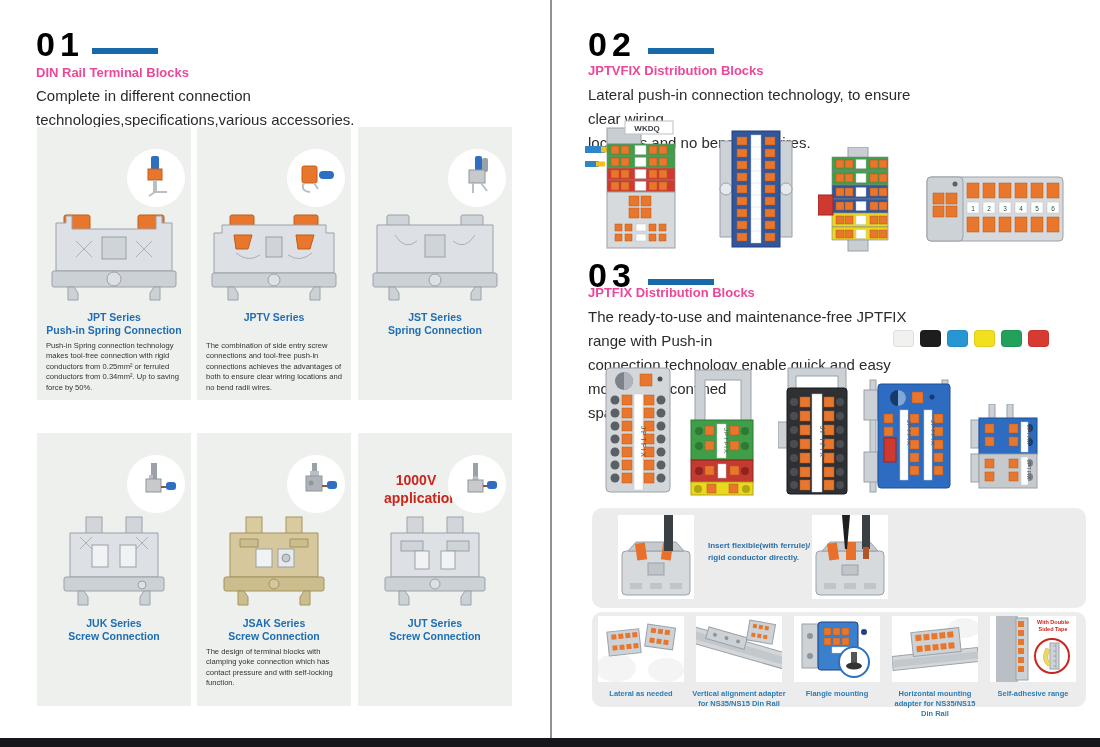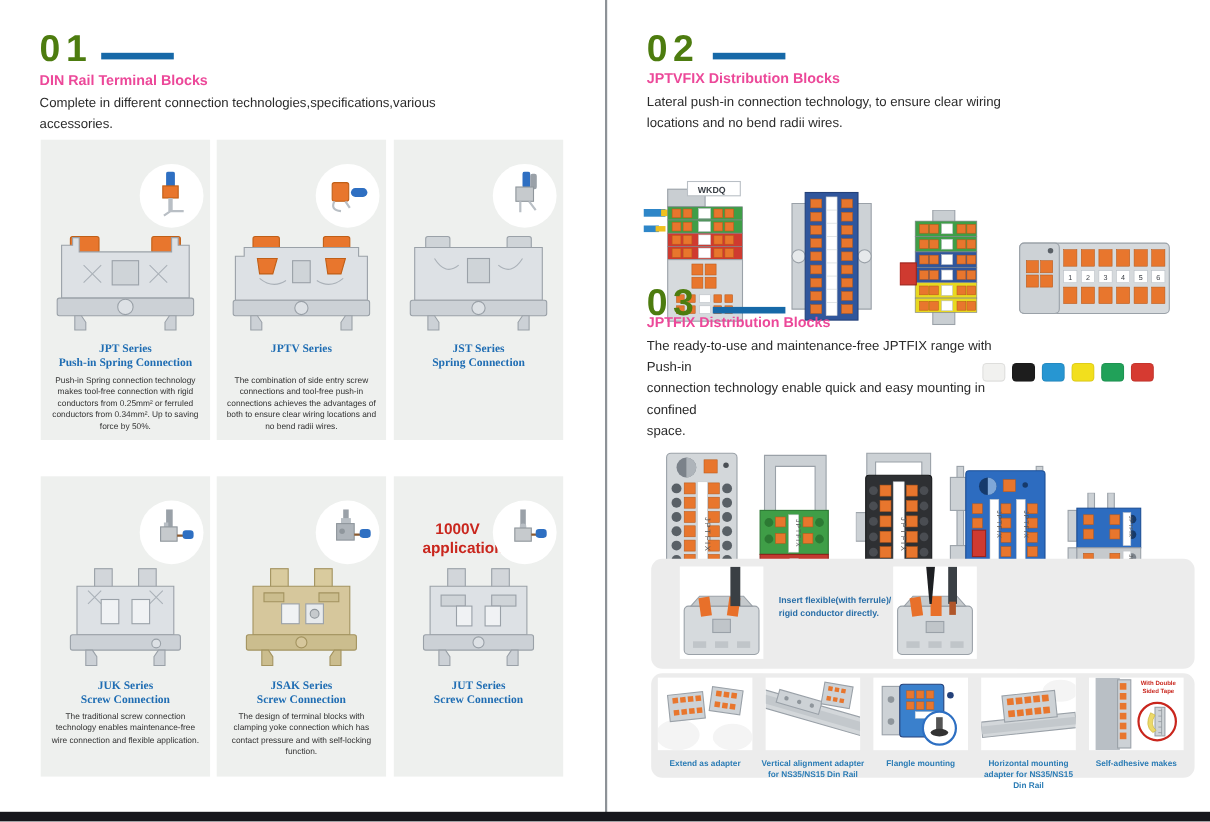--- a/index.html
+++ b/index.html
@@ -2,38 +2,38 @@
 <html><head>
 <meta charset="utf-8">
 <style>
   html,body{margin:0;padding:0;background:#fff;}
   .sheet{position:relative;width:1100px;height:747px;background:#fff;overflow:hidden;
          font-family:"Liberation Sans",sans-serif;color:#2b2b2b;}
   .divider{position:absolute;left:550px;top:0;width:2px;height:739px;background:#8d9297;}
   .bottom-bar{position:absolute;left:0;bottom:0;width:1100px;height:9px;background:#16161c;}
 
   
-  .sec-num{position:absolute;font-size:34px;font-weight:bold;color:#4d7c0f;letter-spacing:5px;line-height:1;}
+  .sec-num{position:absolute;font-size:34px;font-weight:bold;color:#000000;letter-spacing:5px;line-height:1;}
   .sec-dash{position:absolute;width:66px;height:6px;background:#1769a8;}
   .sec-title{position:absolute;font-size:13px;font-weight:bold;color:#ec4899;line-height:1.1;}
-  .sec-desc{position:absolute;font-size:12px;color:#2b2b2b;line-height:1.6;white-space:pre-line;}
+  .sec-desc{position:absolute;font-size:15px;color:#2b2b2b;line-height:1.6;white-space:pre-line;}
 
   
   .card{position:absolute;width:154px;height:273px;background:#eef0ee;}
   .inset{position:absolute;right:6px;top:22px;width:58px;height:58px;background:#fff;border-radius:50%;
          display:flex;align-items:center;justify-content:center;overflow:hidden;}
   .illus{position:absolute;left:0;top:84px;width:154px;height:94px;display:flex;align-items:flex-end;justify-content:center;}
   .card-title{position:absolute;left:4px;right:4px;top:184px;text-align:center;color:#1f6db3;
-              font-weight:bold;font-size:10.5px;line-height:1.25;font-family:Liberation Serif, serif;}
-  .card-desc{position:absolute;left:9px;right:9px;top:214px;font-size:7.6px;line-height:1.38;text-align:center;color:#333;}
+              font-weight:bold;font-size:10.5px;line-height:1.25;}
+  .card-desc{position:absolute;left:9px;right:9px;top:214px;font-size:7.6px;line-height:1.38;text-align:left;color:#333;}
   .volt-badge{position:absolute;left:26px;top:38px;width:64px;color:#c9261d;font-weight:bold;font-size:14px;
               text-align:center;white-space:pre-line;line-height:1.3;}
 
   
-  .prod{position:absolute;margin-top:44px;}
+  .prod{position:absolute;}
 
   
   .swatches{position:absolute;left:893px;top:330px;display:flex;gap:6px;}
   .swatch{width:19px;height:15px;border-radius:4px;border:1px solid rgba(0,0,0,0.08);}
 
   
   .panel{position:absolute;left:592px;width:494px;background:#ececec;border-radius:10px;}
   .panel-img{position:absolute;background:#fff;overflow:hidden;}
   .instr-text{position:absolute;font-size:8px;font-weight:bold;color:#2a6fa8;white-space:pre-line;line-height:1.55;}
   .mt-caption{position:absolute;font-size:7.5px;font-weight:bold;color:#2b7cb5;text-align:center;
@@ -161,21 +161,20 @@
           <rect x="2" y="62" width="100" height="14" rx="2" fill="#ccd1d6" stroke="#9aa1a8"></rect>
           <path d="M16 76 v14 h10 v-8 l-4 -6 z" fill="#ccd1d6" stroke="#9aa1a8"></path>
           <path d="M88 76 v14 h-10 v-8 l4 -6 z" fill="#ccd1d6" stroke="#9aa1a8"></path>
           <circle cx="80" cy="70" r="4" fill="#dde1e5" stroke="#9aa1a8"></circle>
         </svg>
       </div>
       <div class="card-title">
         <div>JUK Series</div>
         <div>Screw Connection</div>
       </div>
-      <div class="card-desc">The traditional screw connection technology enables maintenance-free wire connection and flexible application.</div>
     </div>
 
     <div class="card" style="left:197px;top:433px">
       <div class="inset">
         <svg width="44" height="42" viewBox="0 0 44 42">
           <rect x="18" y="0" width="5" height="14" fill="#9aa1a8"></rect>
           <rect x="16" y="8" width="9" height="5" fill="#b9bfc5"></rect>
           <rect x="12" y="13" width="16" height="15" fill="#aeb4ba" stroke="#8f969c"></rect>
           <circle cx="17" cy="20" r="2.5" fill="#8f969c"></circle>
           <path d="M28 23 h6" stroke="#8a5a30" stroke-width="2"></path>
@@ -694,21 +693,21 @@
                 <rect x="52" y="13" width="5" height="5"></rect>
                 <rect x="59" y="13" width="5" height="5"></rect>
                 <rect x="66" y="13" width="5" height="5"></rect>
             <rect x="52" y="23" width="5" height="5"></rect>
                 <rect x="59" y="23" width="5" height="5"></rect>
                 <rect x="66" y="23" width="5" height="5"></rect>
               </g>
             </g>
         </svg>
       </div>
-      <div class="mt-caption" style="left:2px;top:77px;width:94px">Extend as adapter</div>
+      <div class="mt-caption" style="left:2px;top:77px;width:94px">Lateral as needed</div>
 
       <div class="panel-img" style="left:104px;top:4px;width:86px;height:66px">
         <svg width="86" height="66" viewBox="0 0 86 66">
           <g transform="rotate(16 43 33)">
             <rect x="-8" y="24" width="102" height="16" fill="#d3d7da" stroke="#9aa1a8"></rect>
             <rect x="-8" y="28" width="102" height="8" fill="#c3c8cc"></rect>
             <rect x="8" y="20" width="40" height="12" fill="#cdd2d6" stroke="#9aa1a8"></rect>
             <circle cx="16" cy="26" r="2" fill="#8f969c"></circle>
               <circle cx="28" cy="26" r="2" fill="#8f969c"></circle>
               <circle cx="40" cy="26" r="2" fill="#8f969c"></circle>
@@ -793,18 +792,18 @@
               <rect x="28" y="50" width="6" height="6"></rect>
             </g>
           <circle cx="62" cy="40" r="17" fill="#fff" stroke="#c9261d" stroke-width="2"></circle>
           <rect x="60" y="27" width="9" height="26" fill="#cfd4d8" stroke="#9aa1a8"></rect>
           <path d="M66 28 v24 M63 30 h3 M63 35 h3 M63 40 h3 M63 45 h3 M63 50 h3" stroke="#8f969c" stroke-width="0.7"></path>
           <path d="M58 50 q-8 -6 -2 -18 l4 2 q-5 9 1 14 z" fill="#ecd96a" stroke="#c9b43a" stroke-width="0.6"></path>
         </svg>
         <div class="tape-badge">With Double
 Sided Tape</div>
       </div>
-      <div class="mt-caption" style="left:394px;top:77px;width:94px">Self-adhesive makes</div>
+      <div class="mt-caption" style="left:394px;top:77px;width:94px">Self-adhesive range</div>
     </div>
   </div>
 
   <div class="bottom-bar"></div>
 </div>
 
 </body></html>

